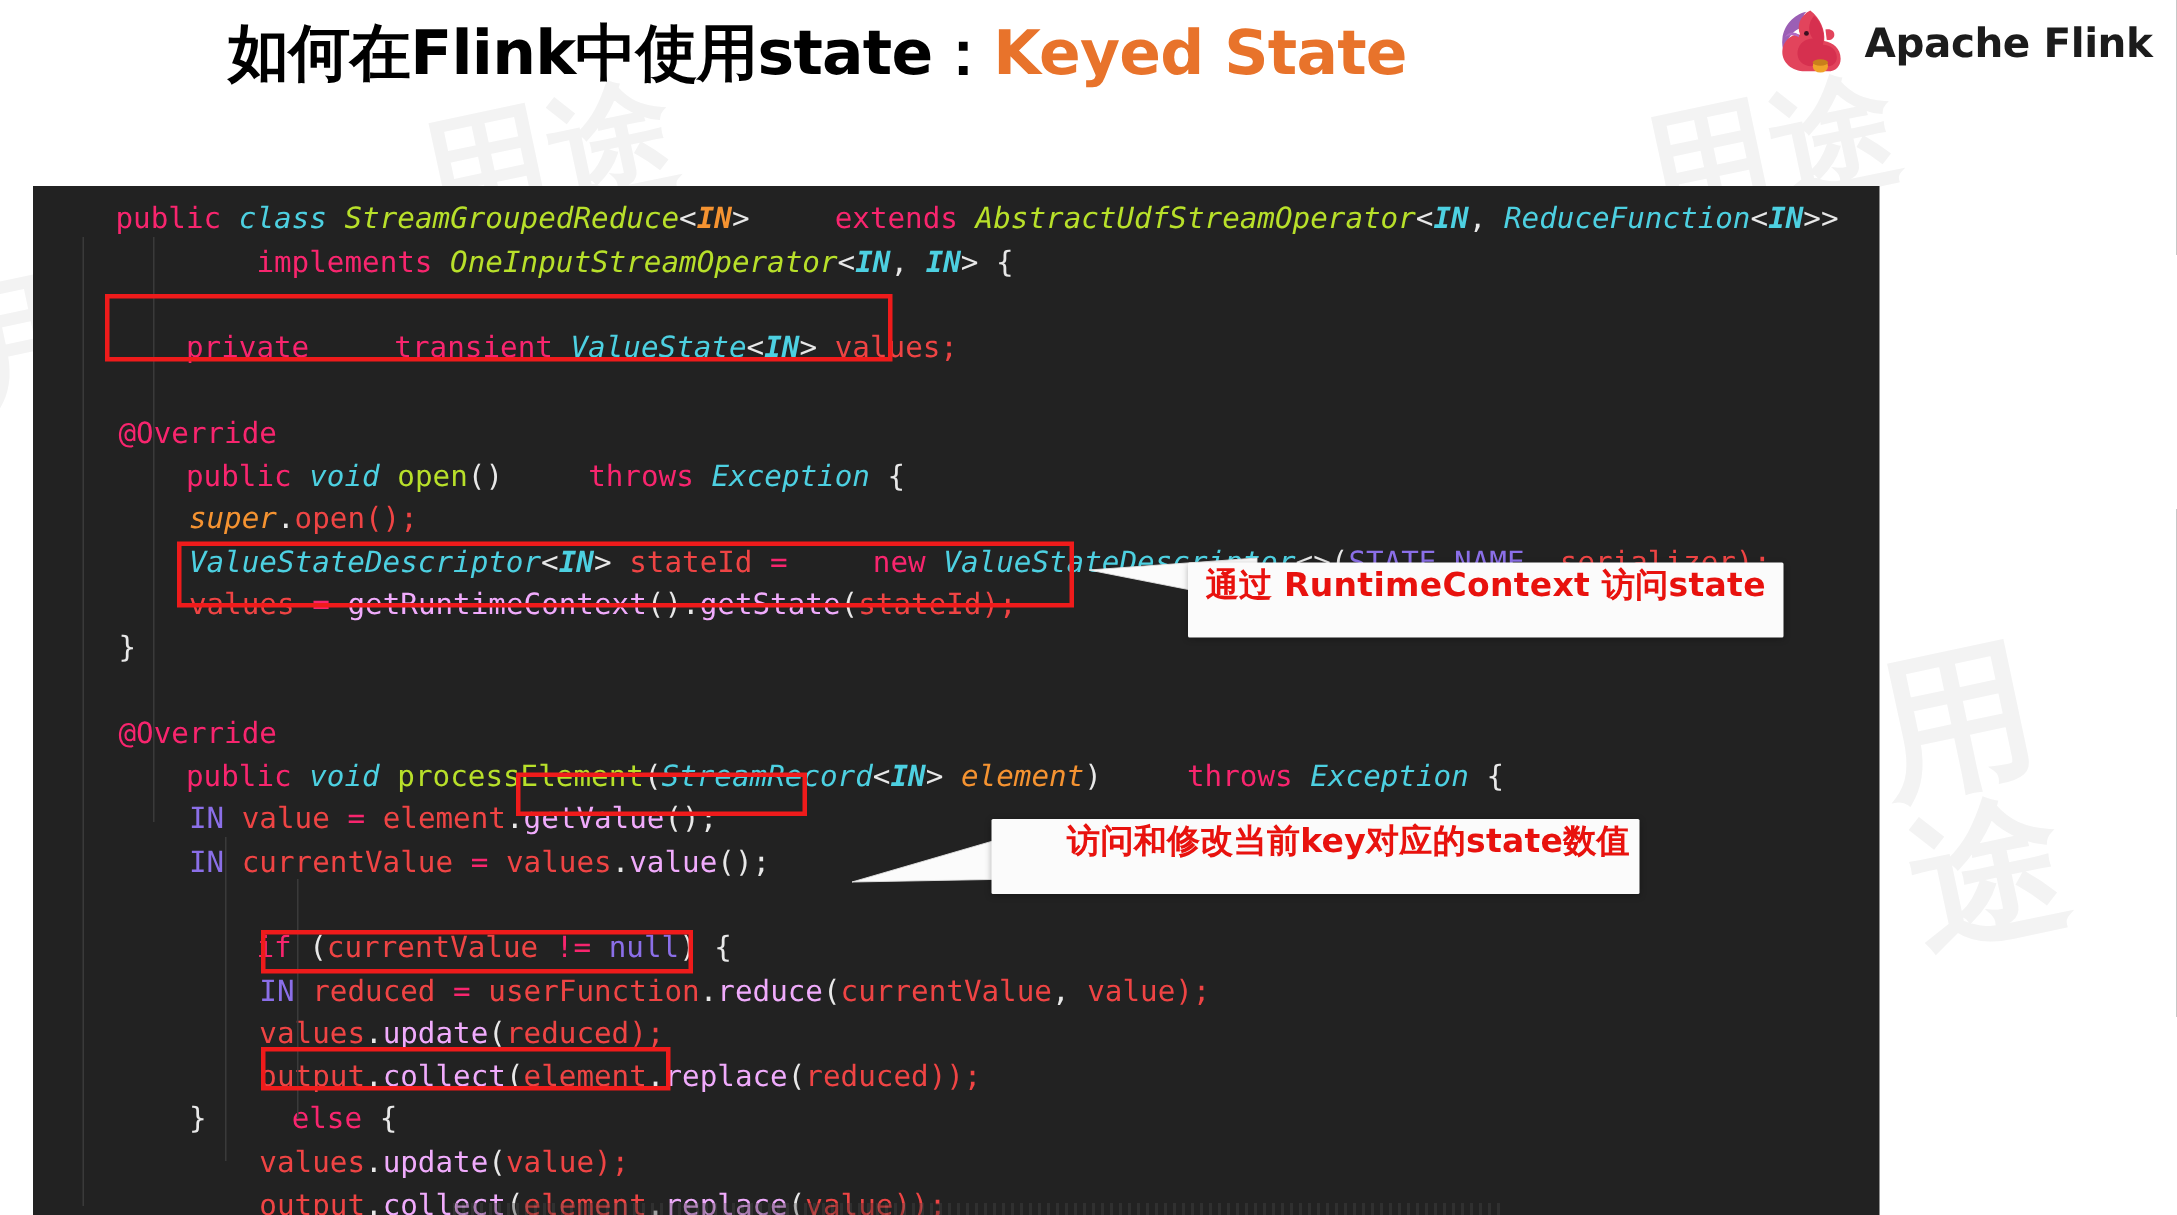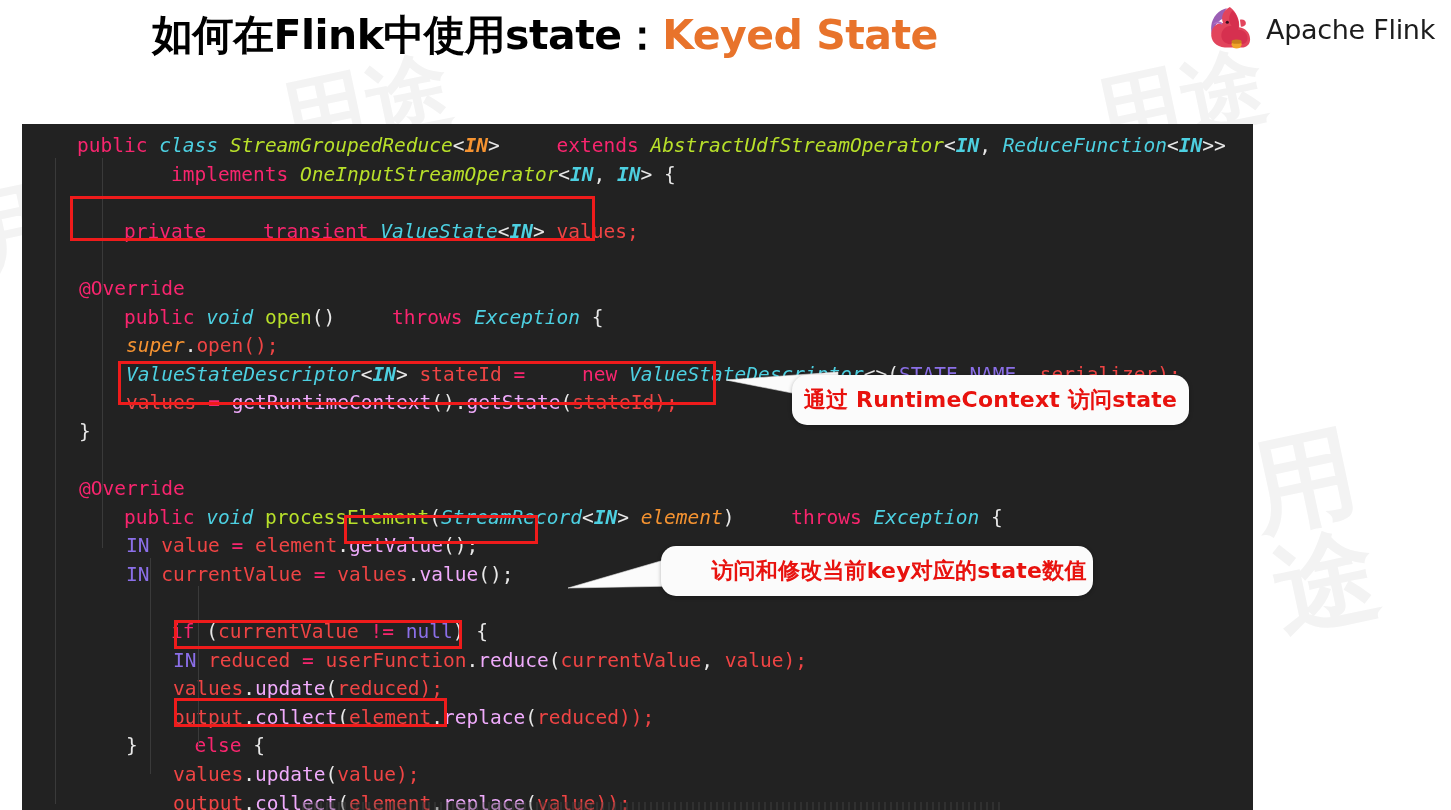--- a/index.html
+++ b/index.html
@@ -63,21 +63,21 @@
     gap: 10px;
   }
   .brand-logo {
     width: 54px;
     height: 54px;
     flex: 0 0 auto;
   }
   .brand-name {
     font-family: "DejaVu Sans", sans-serif;
     font-size: 27px;
-    font-weight: normal;
+    font-weight: bold;
     color: #1c1c1c;
     white-space: nowrap;
     letter-spacing: -0.3px;
   }
 
   
   .code-panel {
     position: absolute;
     left: 22px;
     top: 124px;
@@ -132,24 +132,23 @@
     border: 3px solid #ef1b1b;
     box-sizing: border-box;
     z-index: 3;
     pointer-events: none;
   }
 
   
   .callout {
     position: absolute;
     background: #fbfbfb;
-    border-radius: 15px;
+    border-radius: 1px;
     box-shadow: 0 1px 4px rgba(0,0,0,0.28);
     display: flex;
-    align-items: center;
     justify-content: center;
     z-index: 5;
     box-sizing: border-box;
   }
   .callout-text {
     font-family: "DejaVu Sans", sans-serif;
     font-size: 22px;
     font-weight: bold;
     color: #e8120e;
     white-space: nowrap;

